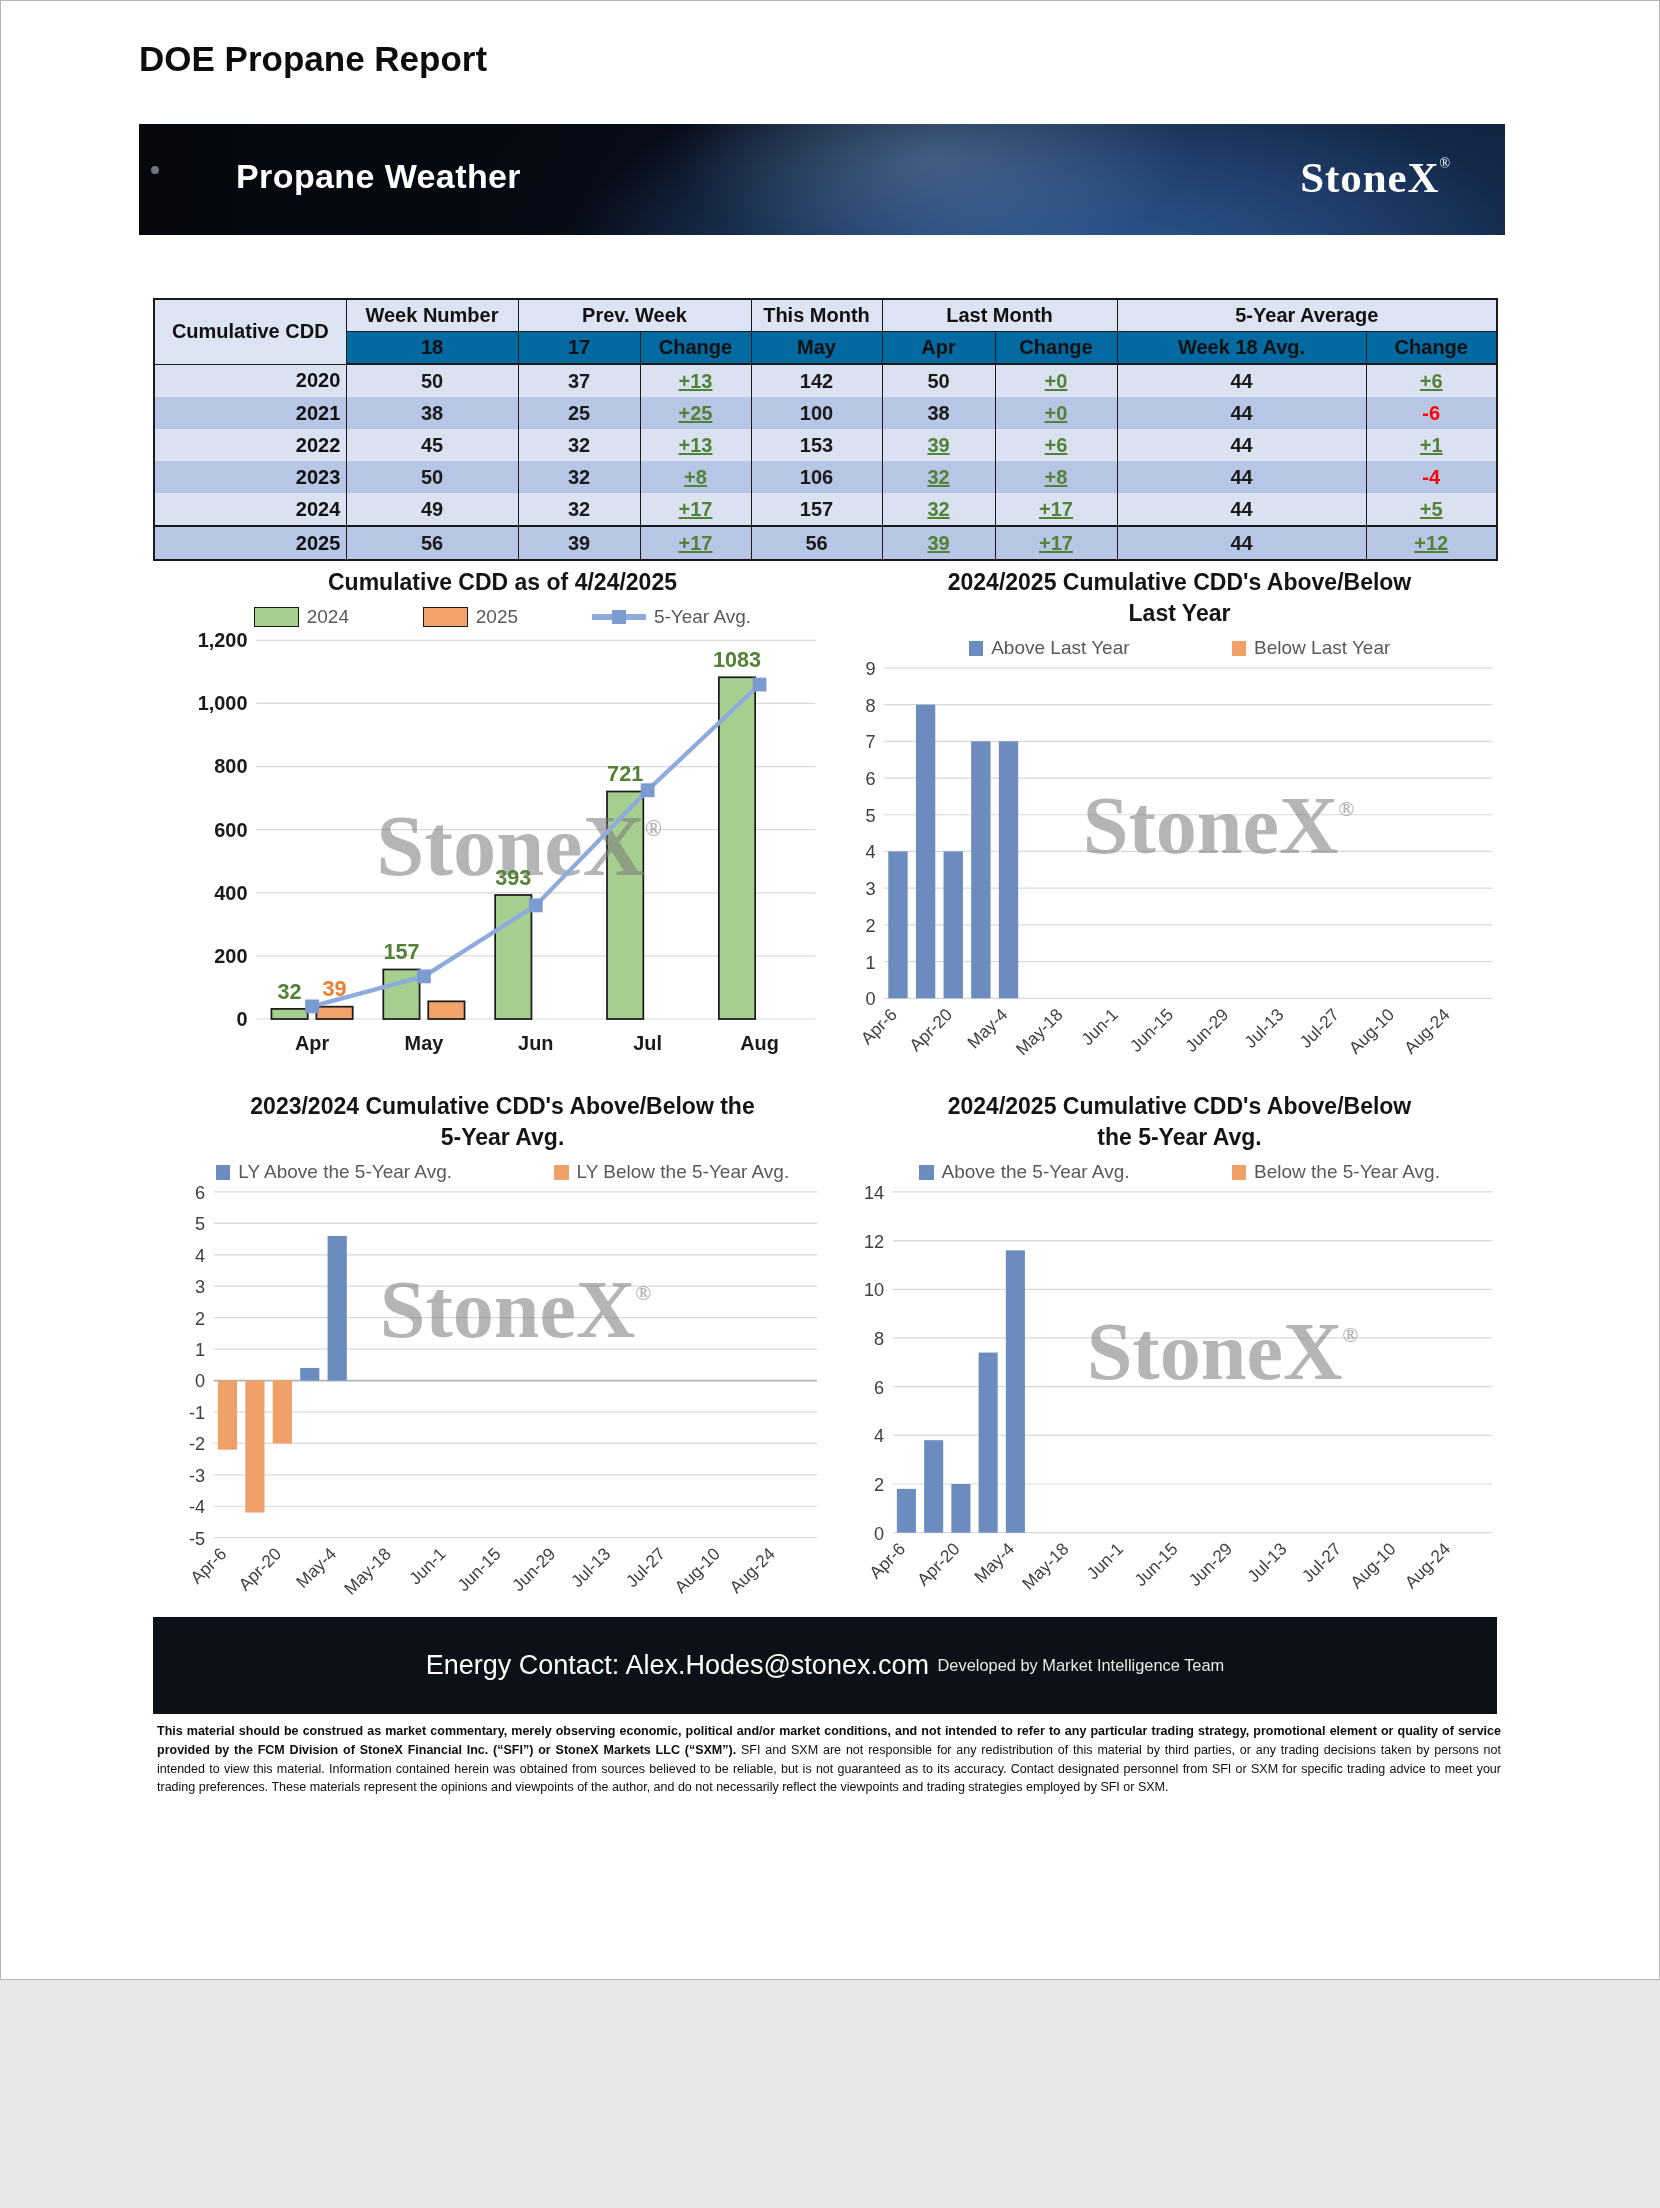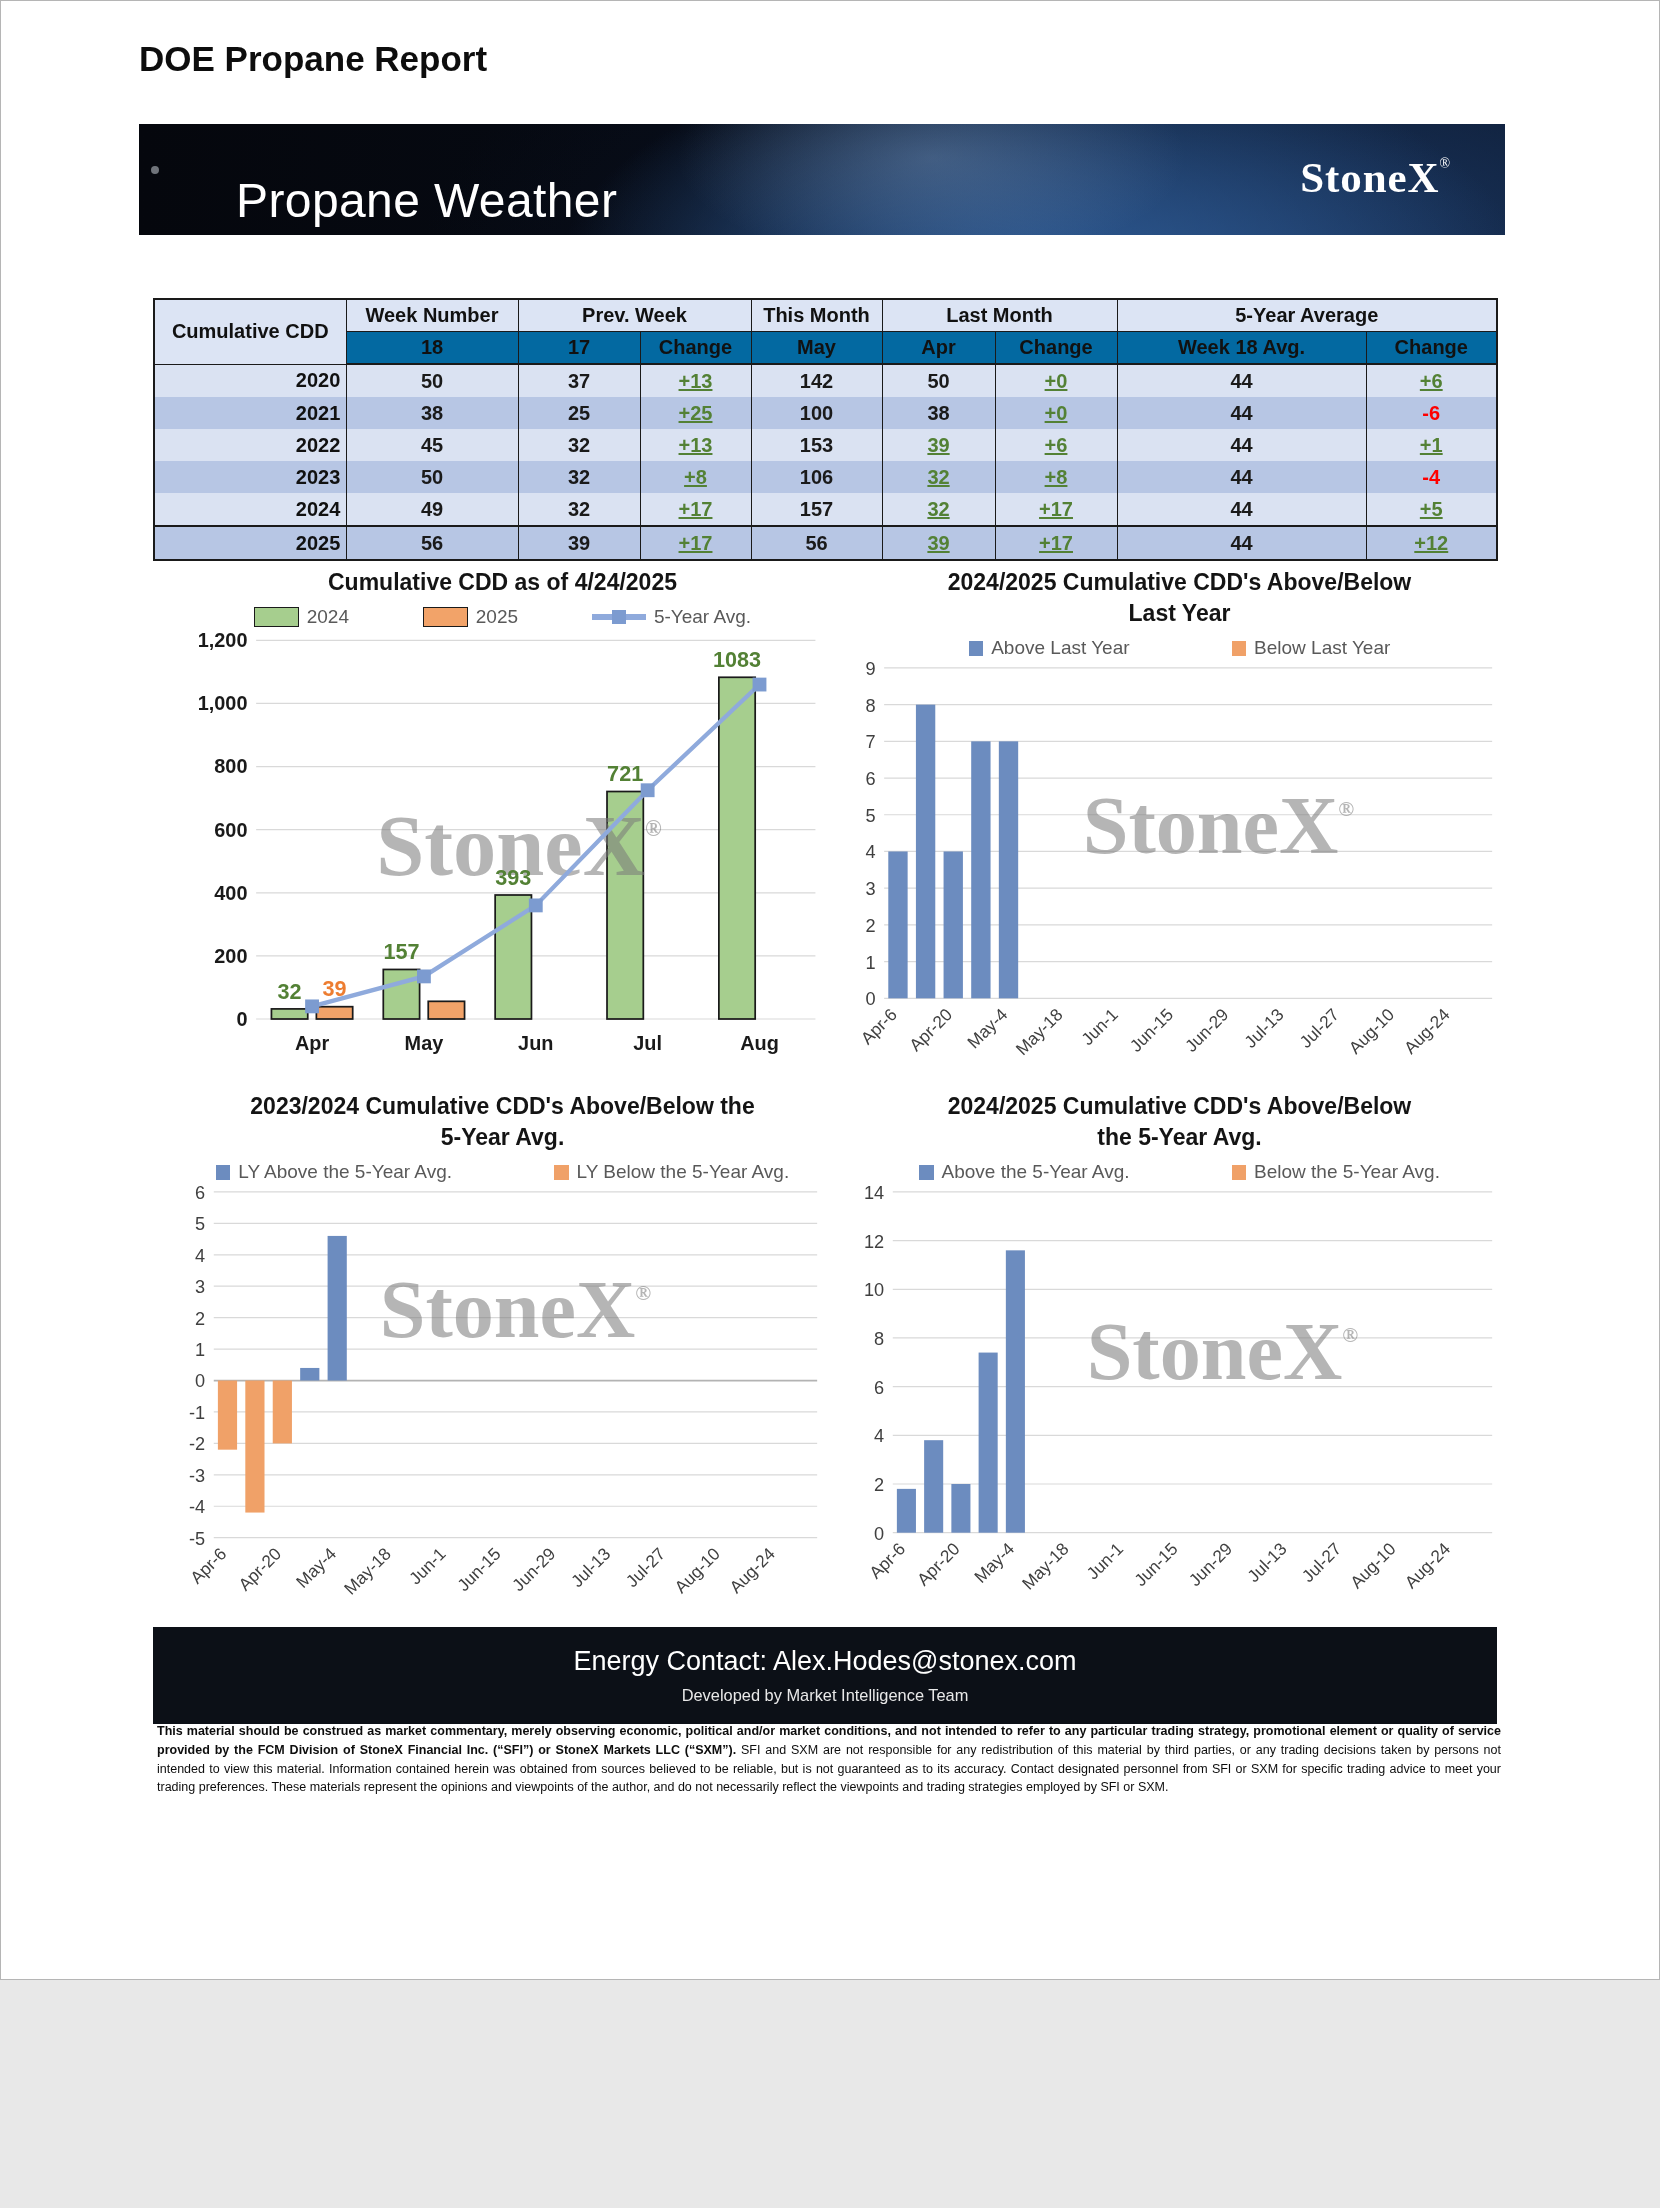--- a/index.html
+++ b/index.html
@@ -9,21 +9,21 @@
   
   .doc-title{position:absolute;left:138px;top:38px;font-size:35px;font-weight:700;color:#0d0d0d;}
   .banner{position:absolute;left:138px;top:123px;width:1366px;height:111px;
     background:
       radial-gradient(ellipse 363px 156px at 58% 30%, rgba(160,185,215,.28), transparent 70%),
       radial-gradient(ellipse 778px 363px at 66% 135%, rgba(47,92,150,.95), rgba(15,30,60,0) 62%),
       radial-gradient(ellipse 1124px 450px at 80% 120%, #1c3a66 0%, rgba(10,18,36,.25) 58%, transparent 72%),
       linear-gradient(90deg,#05070d 0%,#060a13 40%,#0a1322 62%,#0d1b33 100%);
     overflow:hidden;}
   .banner-dot{position:absolute;left:12px;top:42px;width:7.8px;height:7.8px;border-radius:50%;background:#8a8f96;opacity:.8;}
-  .banner-title{position:absolute;left:97px;top:33px;font-size:48px;font-weight:400;color:#fff;letter-spacing:0.4px;margin-top:16px;}
+  .banner-title{position:absolute;left:97px;top:33px;font-size:34px;font-weight:700;color:#fff;letter-spacing:0.4px;}
   .banner-logo{position:absolute;right:54px;top:29px;font-family:"Liberation Serif",serif;font-weight:700;
     font-size:43px;color:#fff;letter-spacing:0.9px;}
   .banner-logo sup{font-size:14px;vertical-align:24px;font-weight:400;}
   
   table.cdd{position:absolute;left:152px;top:297px;width:1344px;border-collapse:collapse;table-layout:fixed;
     border:2.6px solid #1a1a1a;font-size:20px;font-weight:700;}
   table.cdd th,table.cdd td{border-left:1.7px solid #1a1a1a;border-right:1.7px solid #1a1a1a;
     padding:0 7px;height:31px;text-align:center;vertical-align:middle;}
   table.cdd thead tr.gh th{background:#DCE4F4;border-bottom:1.7px solid #1a1a1a;}
   table.cdd thead tr.sh th{background:#0369a1;border-bottom:2.6px solid #1a1a1a;}
@@ -48,21 +48,21 @@
   .sw{display:inline-block;}
   .sw-bar-green{width:43px;height:17.3px;background:#A6CE8E;border:1.7px solid #1a1a1a;}
   .sw-bar-orange{width:43px;height:17.3px;background:#F2A369;border:1.7px solid #1a1a1a;}
   .sw-line{width:54px;height:6px;background:#8FAADC;position:relative;}
   .sw-line::after{content:"";position:absolute;left:20px;top:-4.3px;width:14px;height:14px;background:#7C9BD0;}
   .sw-sq-blue{width:14.7px;height:14.7px;background:#6C8CBF;}
   .sw-sq-orange{width:14.7px;height:14.7px;background:#F0A168;}
   .chart-svg{display:block;width:100%;}
   
   .contact-bar{position:absolute;left:152px;top:1616px;width:1344px;height:97px;background:#0c1017;
-    display:flex;flex-direction:column;align-items:center;justify-content:center;gap:8.6px;margin-top:10px;}
+    display:flex;flex-direction:row;align-items:center;justify-content:center;gap:8.6px;}
   .contact-line{color:#ffffff;font-size:27px;}
   .dev-line{color:#e9e9e9;font-size:16.4px;}
   .disclaimer{position:absolute;left:156px;top:1721px;width:1344px;font-size:12.5px;line-height:1.5;
     text-align:justify;color:#0d0d0d;}
   .disclaimer b{font-weight:700;}
   .footer-rule{position:absolute;left:67px;top:2106px;width:1541px;border-top:2.6px solid #2b2b2b;}
   .footer-row{position:absolute;left:138px;top:2136px;width:1409px;display:flex;justify-content:space-between;}
   .footer-title{font-size:18px;font-weight:700;}
   .footer-page{font-size:18px;font-weight:400;}
 </style>

